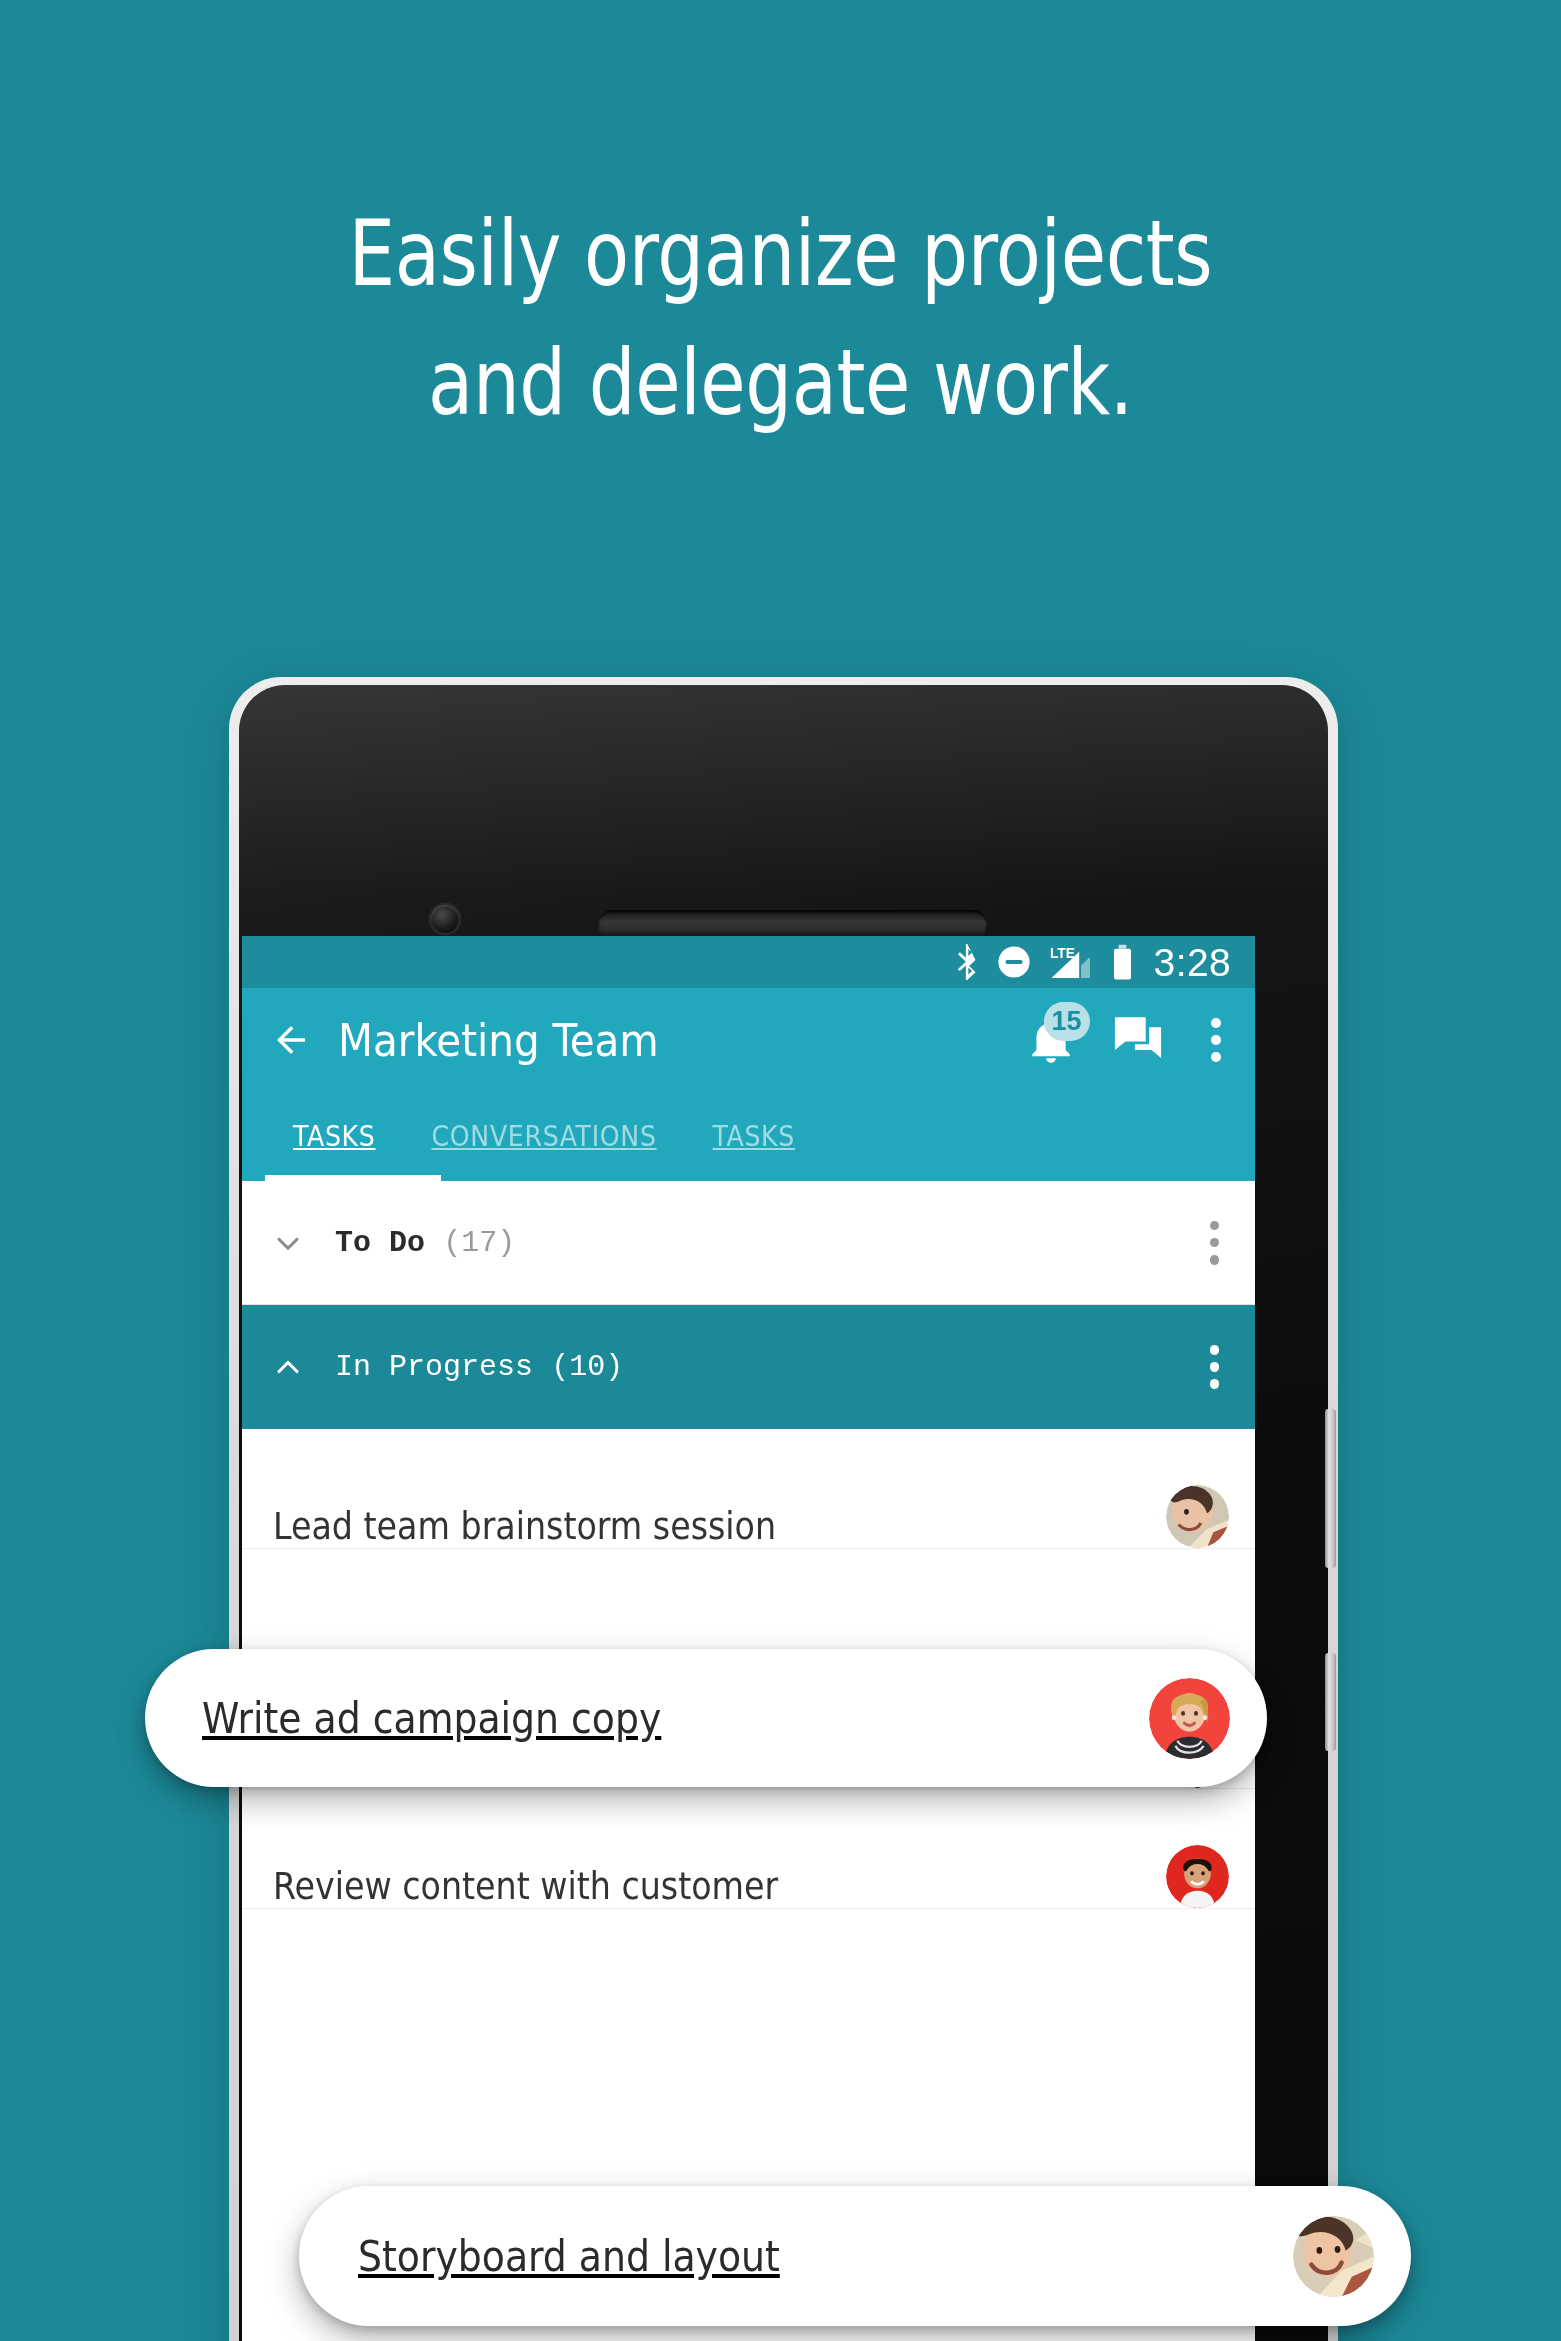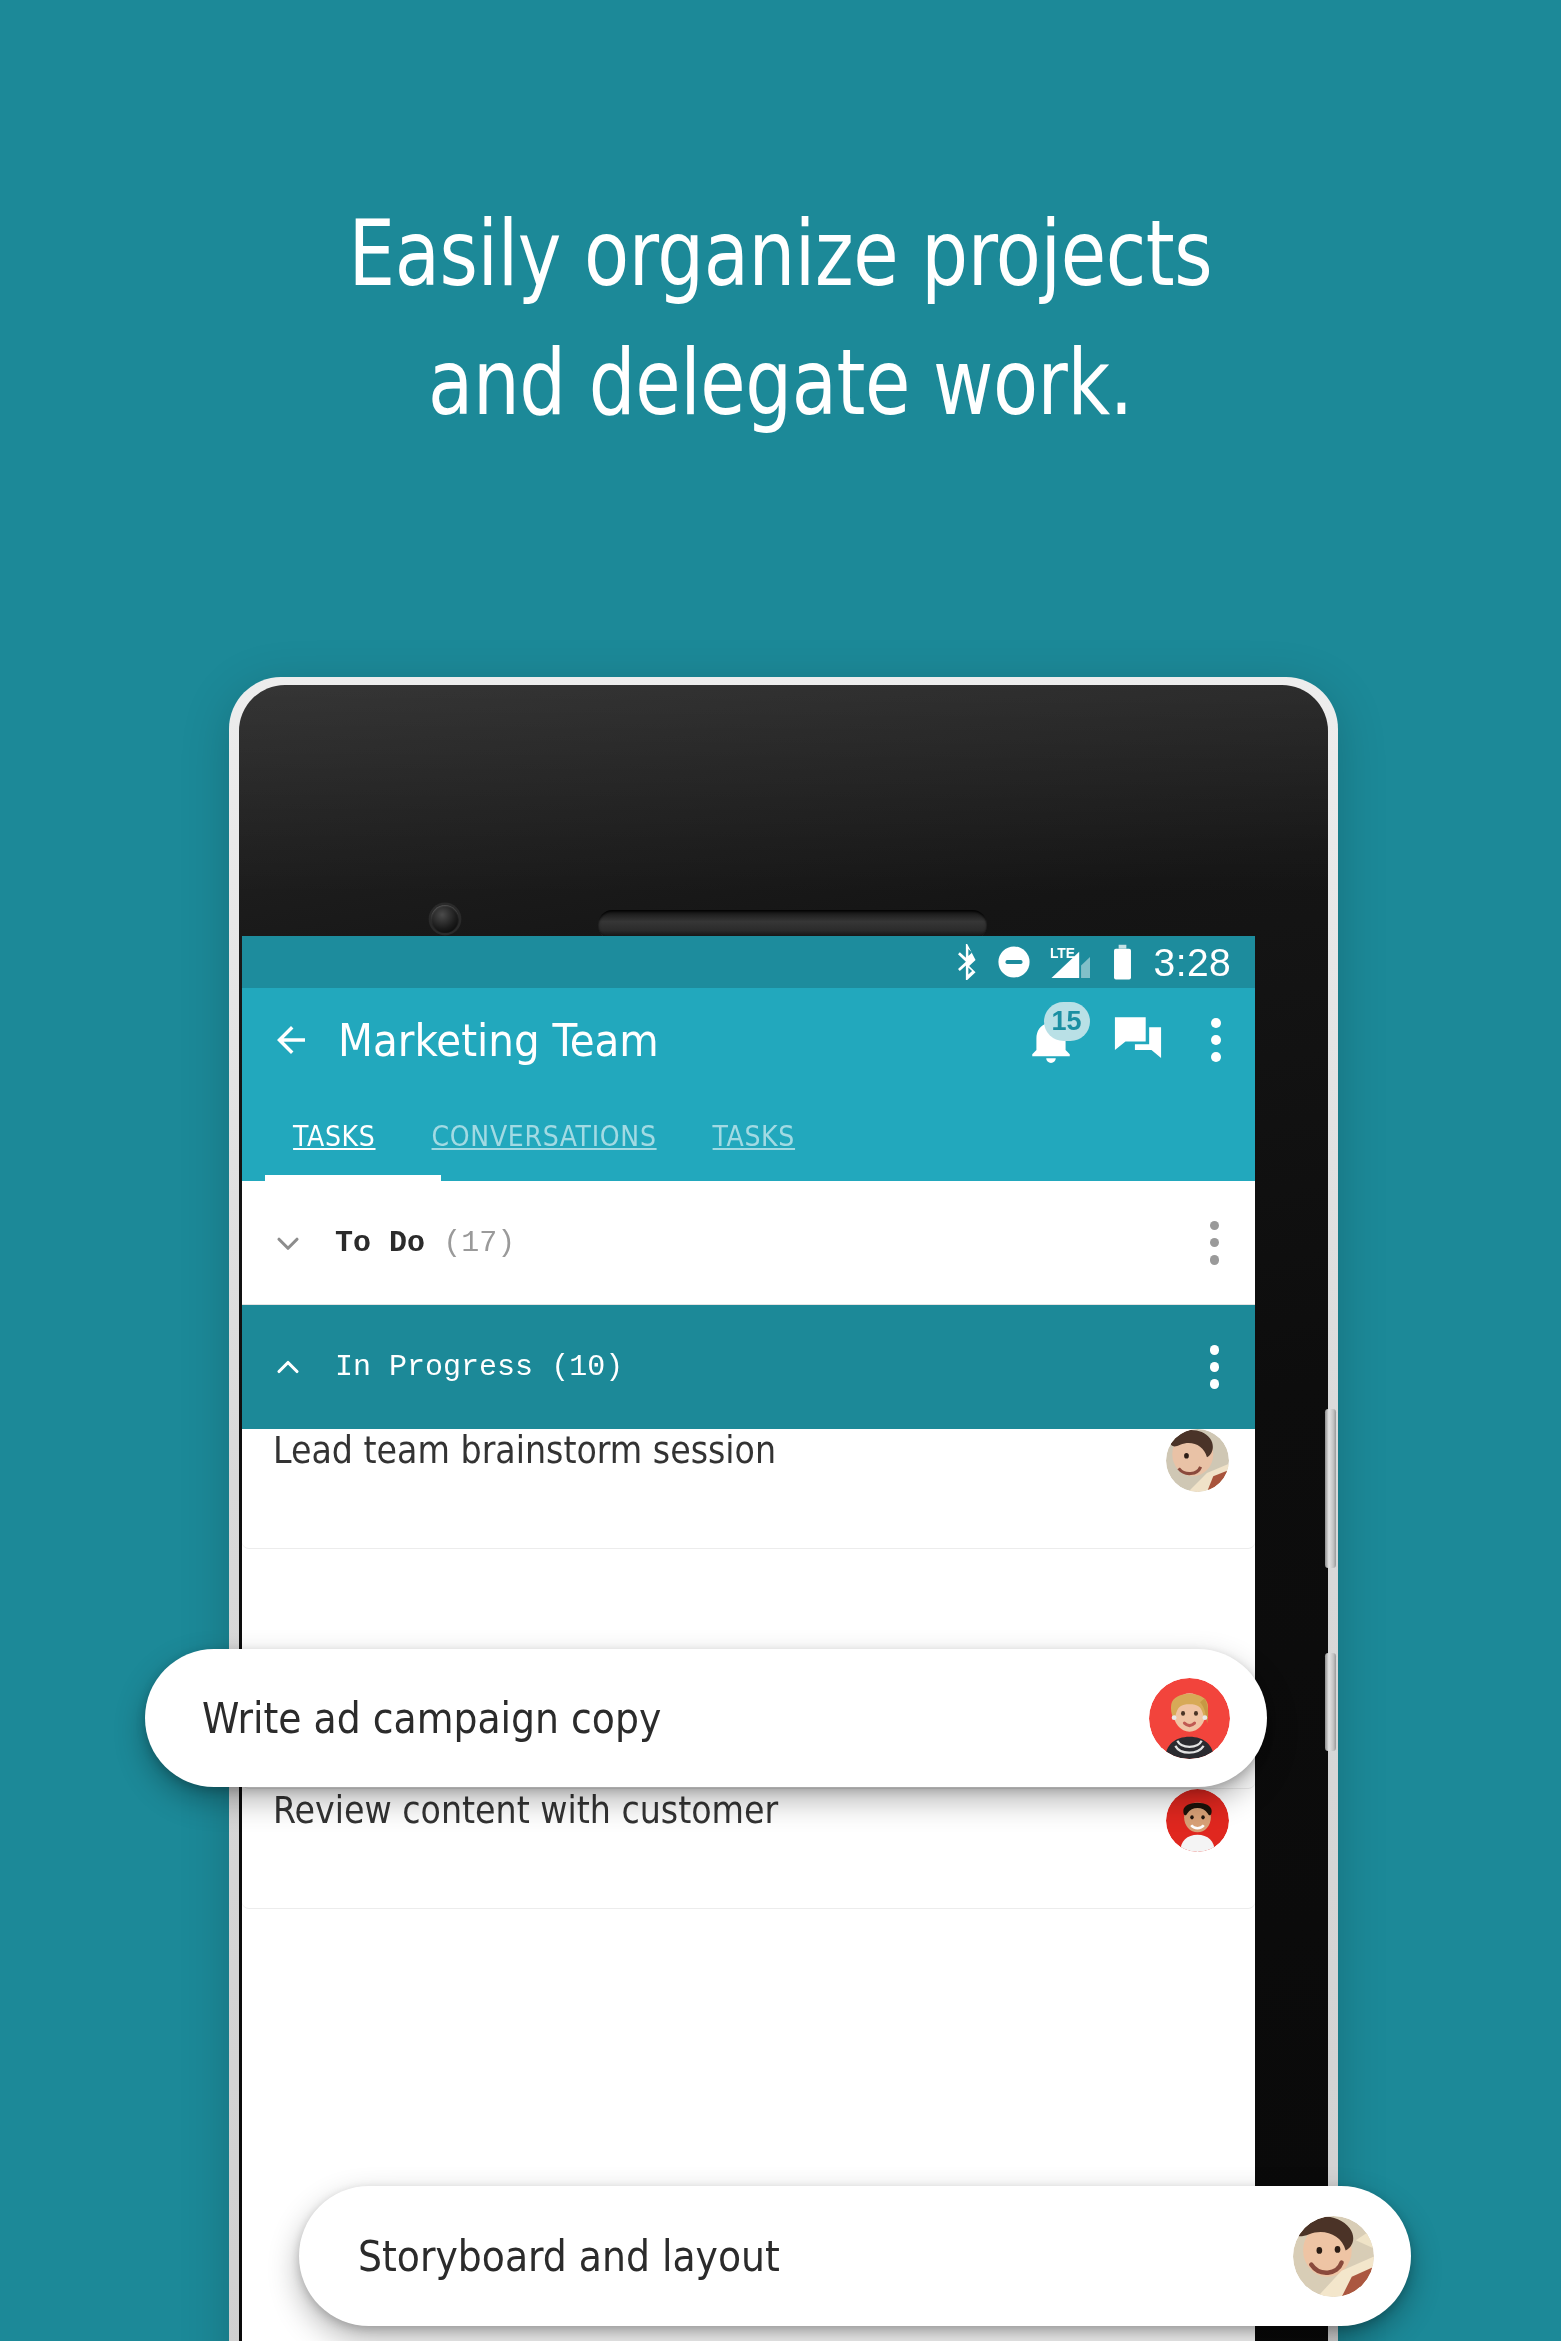--- a/index.html
+++ b/index.html
@@ -213,25 +213,24 @@
   .section.todo .sec-title { color: #2b2b2b; font-weight: bold; }
   .section.todo .sec-count { color: #9a9a9a; font-weight: normal; }
   .section.progress .sec-title { color: #ffffff; font-weight: normal; }
   .kebab.dark i { background: #9a9a9a; }
 
   
   .task-row {
     height: 120px;
     background: #ffffff;
     display: flex;
-    align-items: flex-start;
+    align-items: flex-end;
     padding: 0 26px 0 31px;
     box-sizing: border-box;
     border-bottom: 1.6px solid #ececec;
-    border-radius: 7px;
   }
   .task-text {
     flex: 1;
     font-size: 37px;
     color: #333333;
     font-family: "DejaVu Sans Condensed", "Liberation Sans Narrow", "Liberation Sans", sans-serif;
     white-space: nowrap;
   }
   .task-row.spacer { border-bottom: none; }
 
@@ -250,20 +249,21 @@
   
   .pill {
     position: absolute;
     background: #ffffff;
     border-radius: 73px;
     box-shadow: 0 13px 31px rgba(0,0,0,0.30), 0 3.3px 9.8px rgba(0,0,0,0.18);
     display: flex;
     align-items: center;
     box-sizing: border-box;
     z-index: 40;
+    text-decoration: underline;
   }
   .pill .pill-text {
     flex: 1;
     font-size: 42px;
     color: #2b2b2b;
     font-family: "DejaVu Sans Condensed", "Liberation Sans Narrow", "Liberation Sans", sans-serif;
     white-space: nowrap;
   }
   #pill-write {
     left: 145px;

